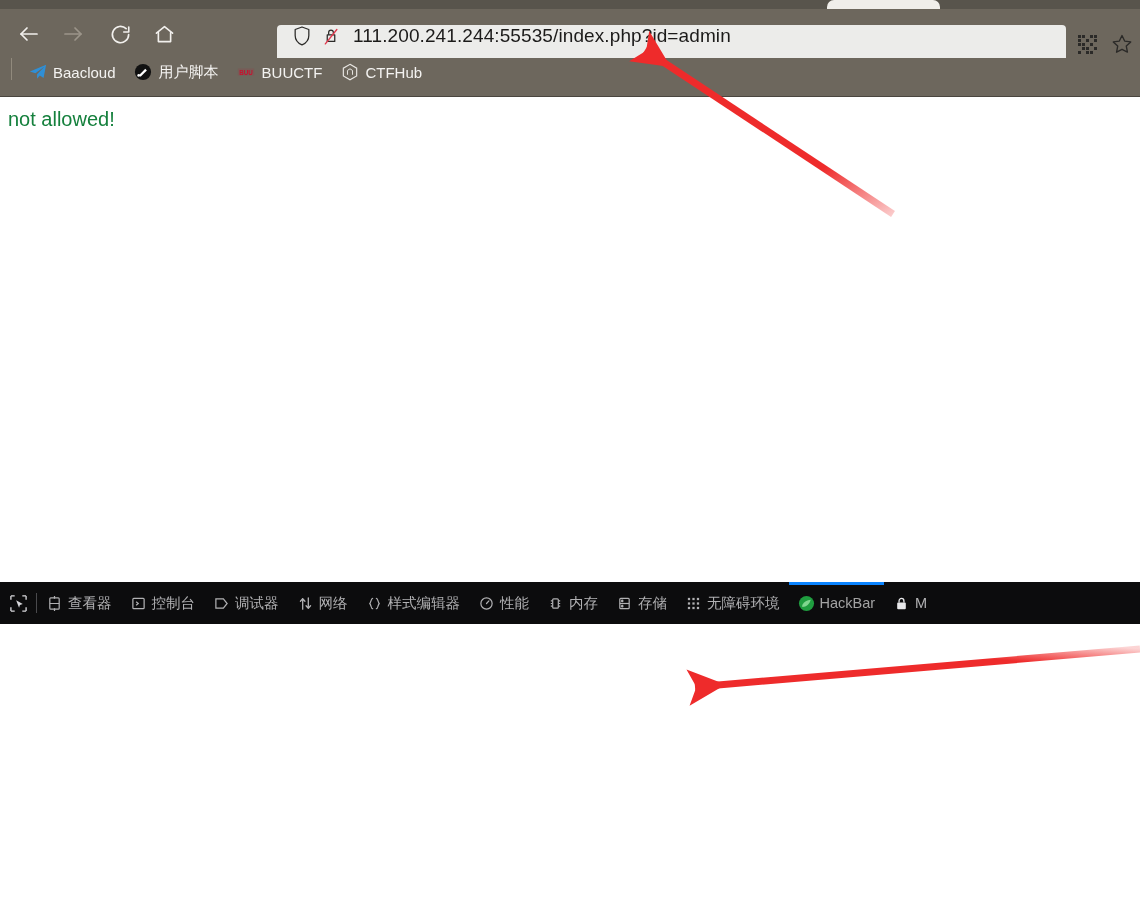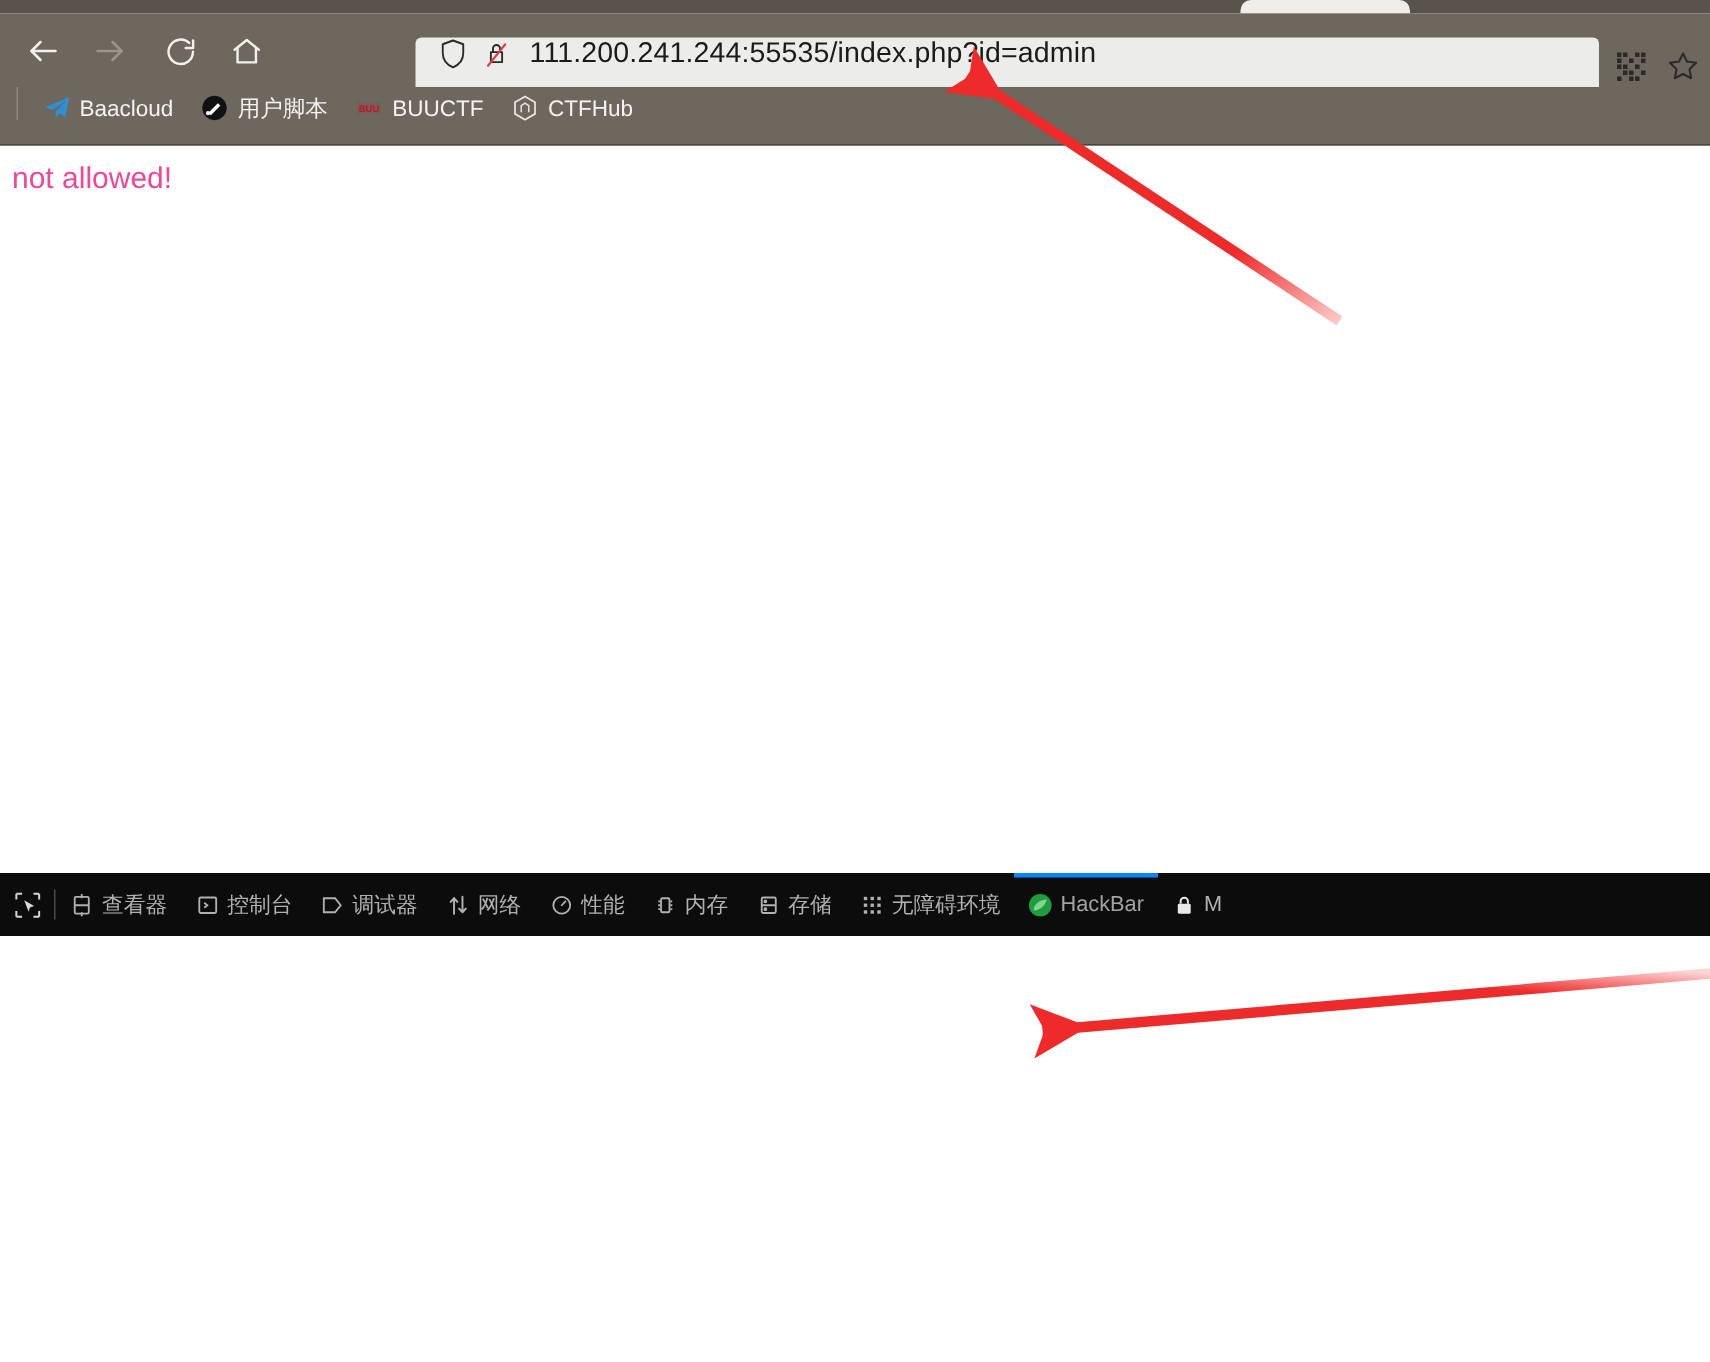--- a/index.html
+++ b/index.html
@@ -67,21 +67,21 @@
   .bm-item .bmicon { width: 19px; height: 19px; display:flex; align-items:center; justify-content:center;}
   .bm-item .bmlabel { font-size: 15px; color: #f4f3f1; white-space: nowrap; }
 
   
   .page {
     position: absolute; left: 0; top: 98px; width: 1140px; height: 484px;
     background: #ffffff;
   }
   .page-text {
     position: absolute; left: 8px; top: 10px;
-    font-size: 20px; color: #ec4899;
+    font-size: 20px; color: #15803d;
     font-family: "Liberation Sans", sans-serif;
   }
 
   
   .devtools {
     position: absolute; left: 0; top: 582px; width: 1140px; height: 326px;
     background: #ffffff;
   }
   .dt-tabbar {
     position: relative; width: 1140px; height: 42px;
@@ -294,20 +294,29 @@
       <div class="dt-tab">
         <span class="dticon">
           <svg width="15" height="15" viewBox="0 0 16 16" fill="none" stroke="#b1b1b3" stroke-width="1.4" stroke-linecap="round">
             <path d="M5 14V3M5 3L2.6 5.6M5 3l2.4 2.6"></path>
             <path d="M11 2v11M11 13l2.4-2.6M11 13l-2.4-2.6"></path>
           </svg>
         </span>
         <span class="dtlabel">网络</span>
       </div>
 
+      <div class="dt-tab">
+        <span class="dticon">
+          <svg width="15" height="15" viewBox="0 0 16 16" fill="none" stroke="#b1b1b3" stroke-width="1.3" stroke-linecap="round">
+            <path d="M6 2.5C4.3 2.5 4.6 6 3 8c1.6 2 1.3 5.5 3 5.5"></path>
+            <path d="M10 2.5c1.7 0 1.4 3.5 3 5.5-1.6 2-1.3 5.5-3 5.5"></path>
+          </svg>
+        </span>
+        <span class="dtlabel">样式编辑器</span>
+      </div>
 
       <div class="dt-tab">
         <span class="dticon">
           <svg width="15" height="15" viewBox="0 0 16 16" fill="none" stroke="#b1b1b3" stroke-width="1.3" stroke-linecap="round">
             <circle cx="8" cy="8" r="6"></circle>
               <path d="M8 8l2.6-2.8"></path>
           </svg>
         </span>
         <span class="dtlabel">性能</span>
       </div>

